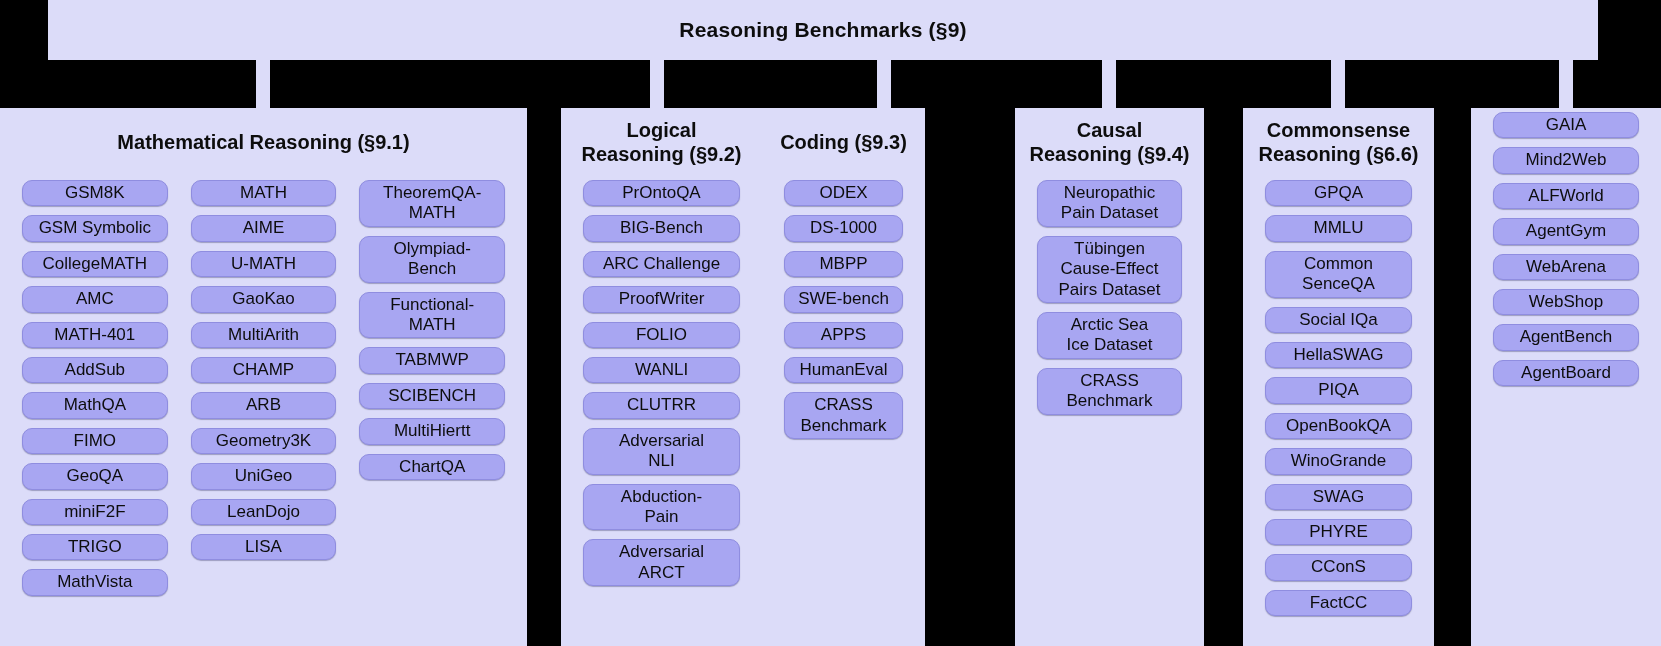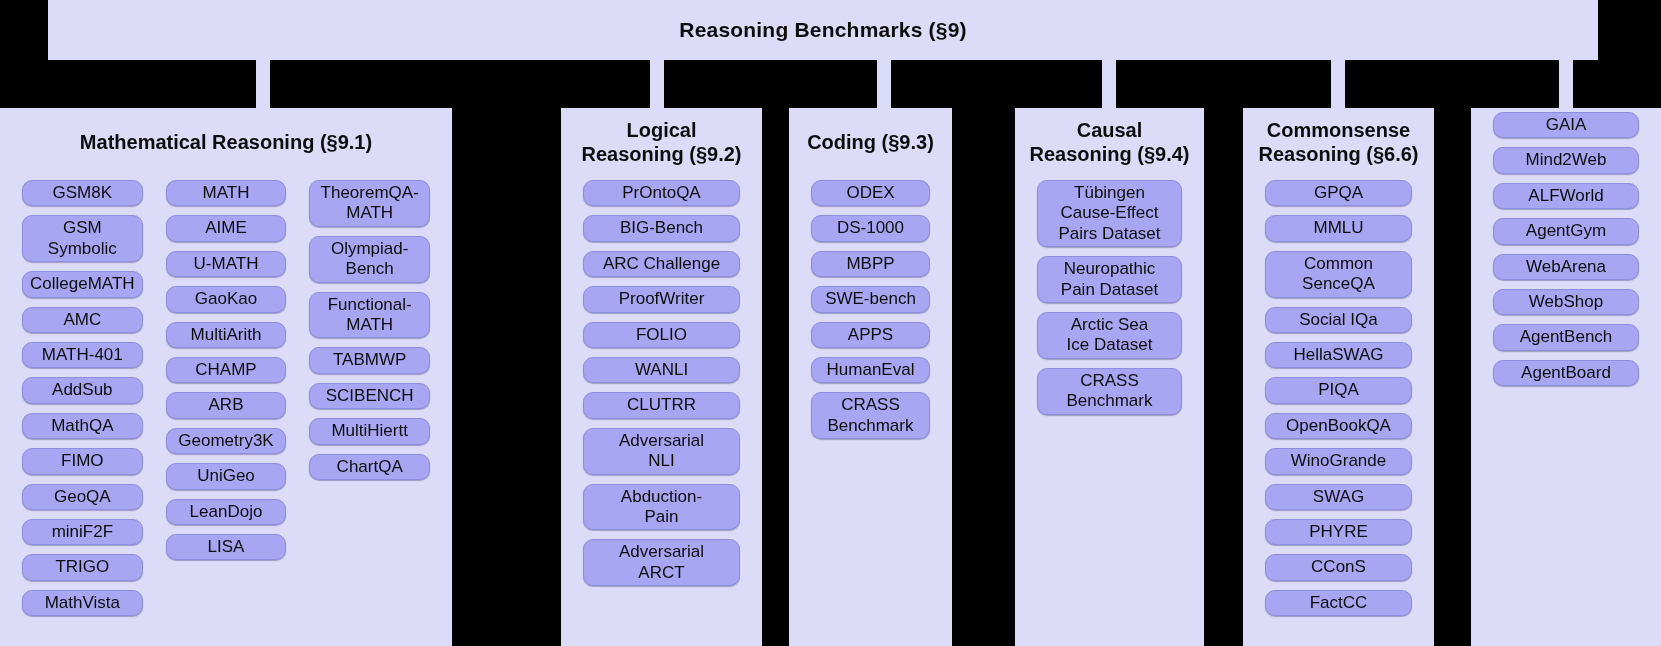--- a/index.html
+++ b/index.html
@@ -67,21 +67,21 @@
     <div class="banner-title">Reasoning Benchmarks (§9)</div>
   </div>
 
   <div class="connector" style="left:256px"></div>
   <div class="connector" style="left:650px"></div>
   <div class="connector" style="left:877px"></div>
   <div class="connector" style="left:1102px"></div>
   <div class="connector" style="left:1331px"></div>
   <div class="connector" style="left:1559px"></div>
 
-  <section class="panel" style="left:0px;width:452px">
+  <section class="panel" style="left:0px;width:527px">
       <div class="panel-title">
         <div>Mathematical Reasoning (§9.1)</div>
       </div>
       <div class="cols">
         <div class="col">
           <div class="pill">GSM8K</div>
           <div class="pill">GSM Symbolic</div>
           <div class="pill">CollegeMATH</div>
           <div class="pill">AMC</div>
           <div class="pill">MATH-401</div>
@@ -136,21 +136,21 @@
           <div class="pill">CLUTRR</div>
           <div class="pill">Adversarial
 NLI</div>
           <div class="pill">Abduction-
 Pain</div>
           <div class="pill">Adversarial
 ARCT</div>
         </div>
       </div>
     </section>
-  <section class="panel" style="left:789px;width:163px">
+  <section class="panel" style="left:762px;width:163px">
       <div class="panel-title">
         <div>Coding (§9.3)</div>
       </div>
       <div class="cols">
         <div class="col">
           <div class="pill">ODEX</div>
           <div class="pill">DS-1000</div>
           <div class="pill">MBPP</div>
           <div class="pill">SWE-bench</div>
           <div class="pill">APPS</div>
@@ -160,25 +160,25 @@
         </div>
       </div>
     </section>
   <section class="panel" style="left:1015px;width:189px">
       <div class="panel-title">
         <div>Causal</div>
         <div>Reasoning (§9.4)</div>
       </div>
       <div class="cols">
         <div class="col">
+          <div class="pill">Neuropathic
+Pain Dataset</div>
           <div class="pill">Tübingen
 Cause-Effect
 Pairs Dataset</div>
-          <div class="pill">Neuropathic
-Pain Dataset</div>
           <div class="pill">Arctic Sea
 Ice Dataset</div>
           <div class="pill">CRASS
 Benchmark</div>
         </div>
       </div>
     </section>
   <section class="panel" style="left:1243px;width:191px">
       <div class="panel-title">
         <div>Commonsense</div>

